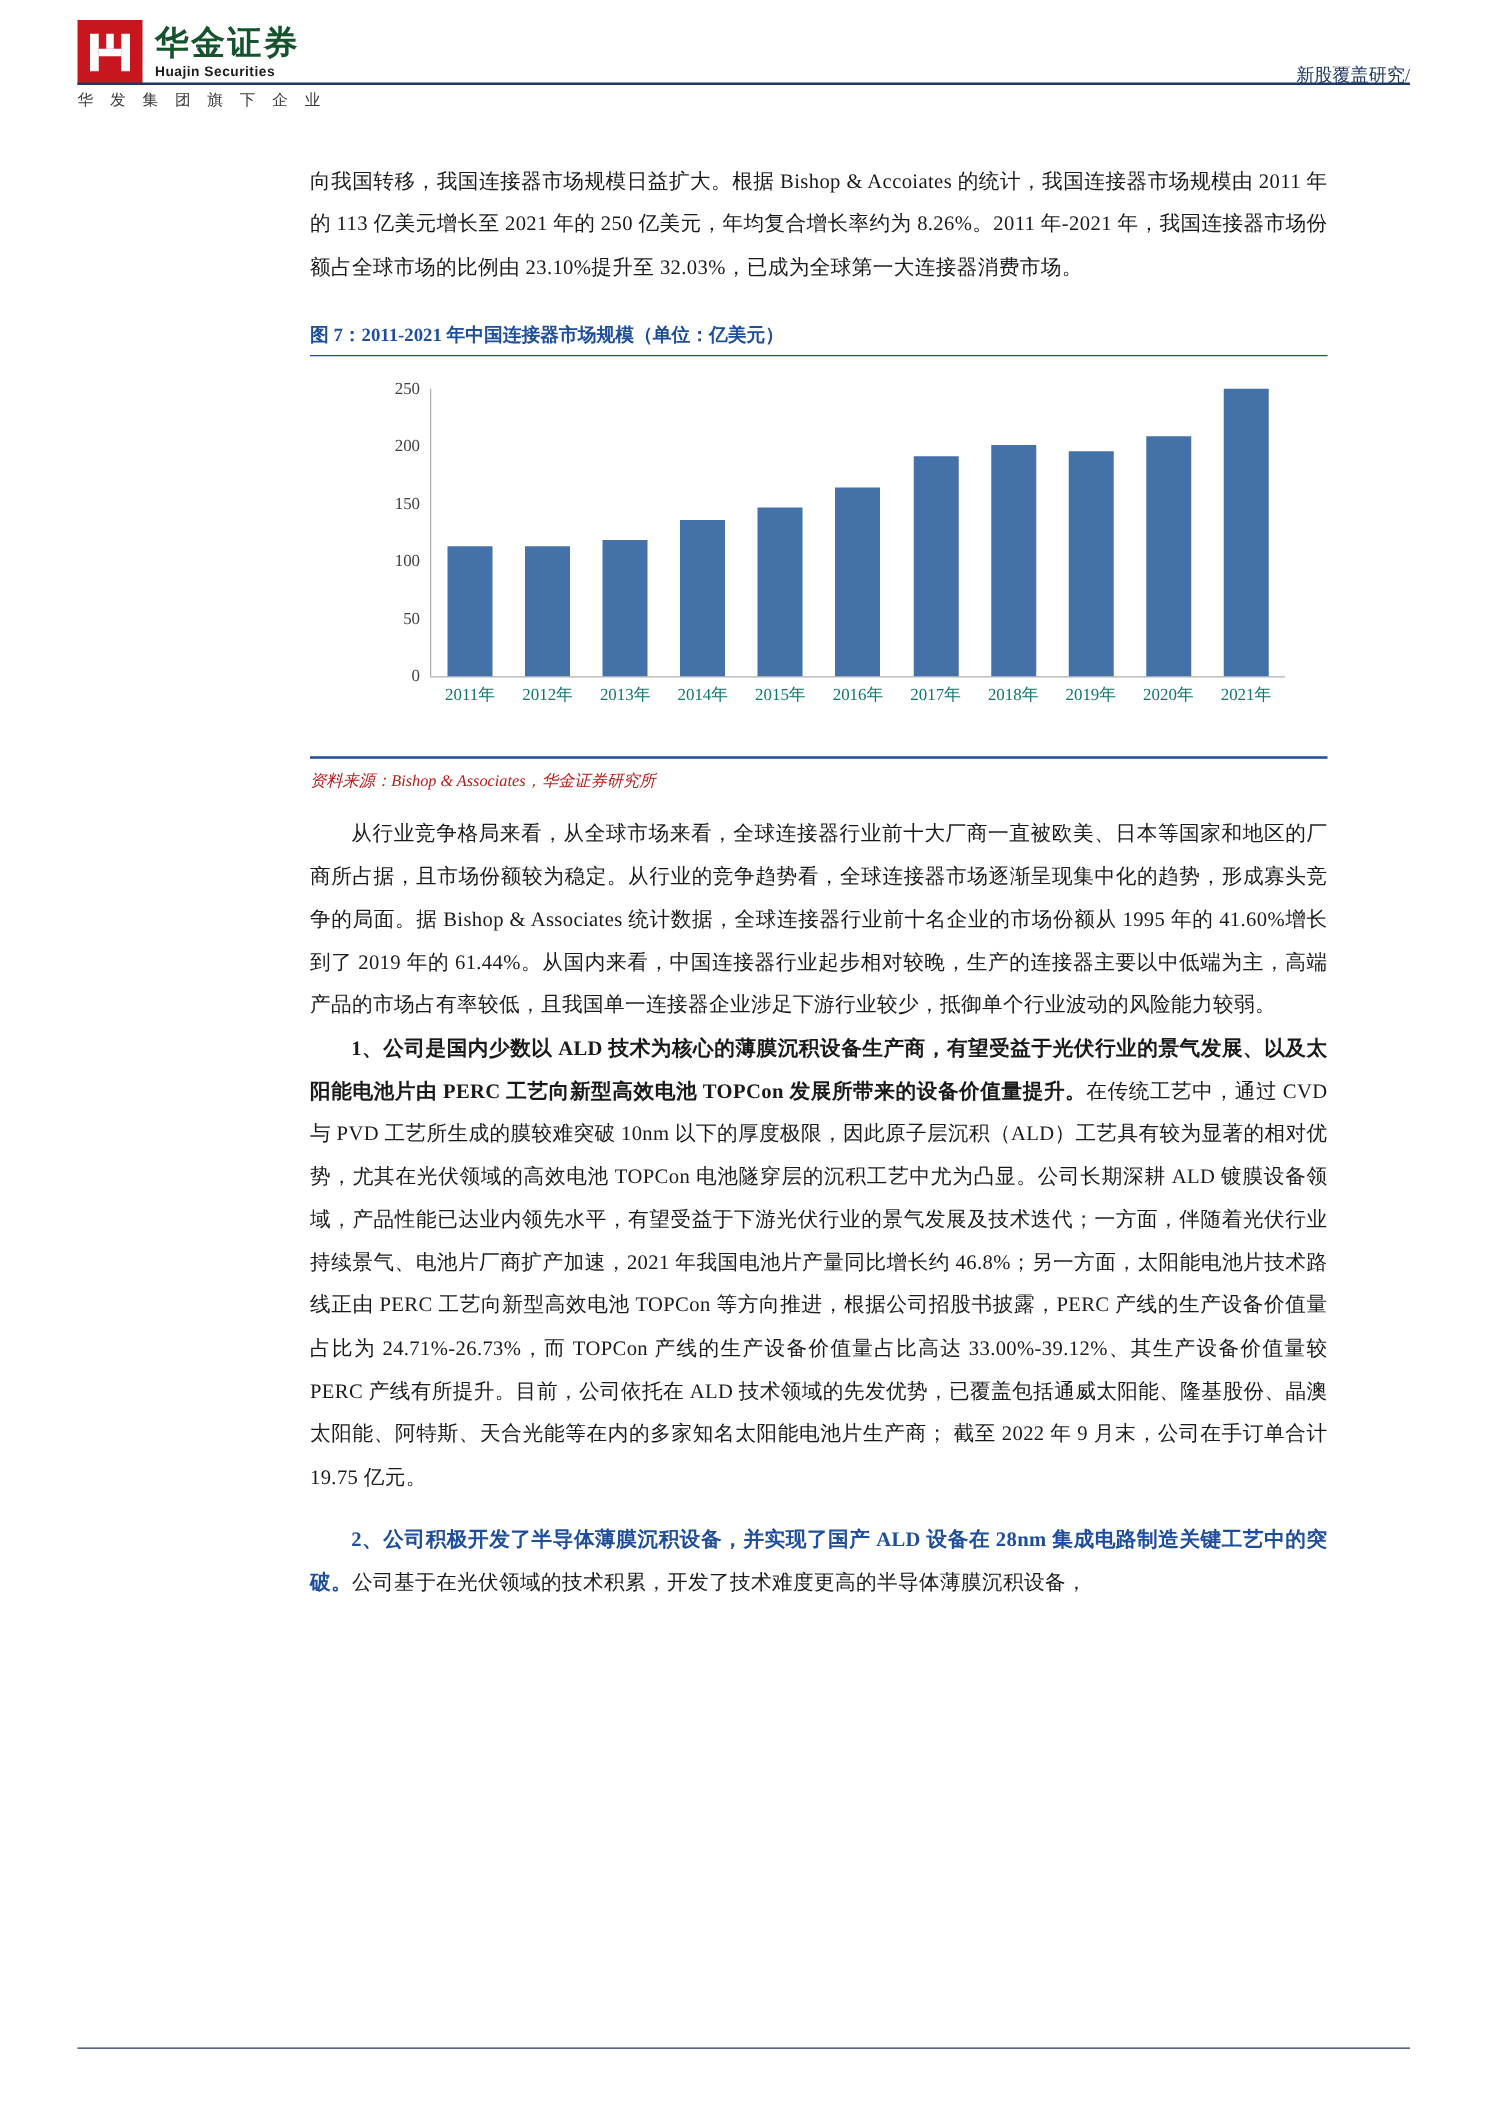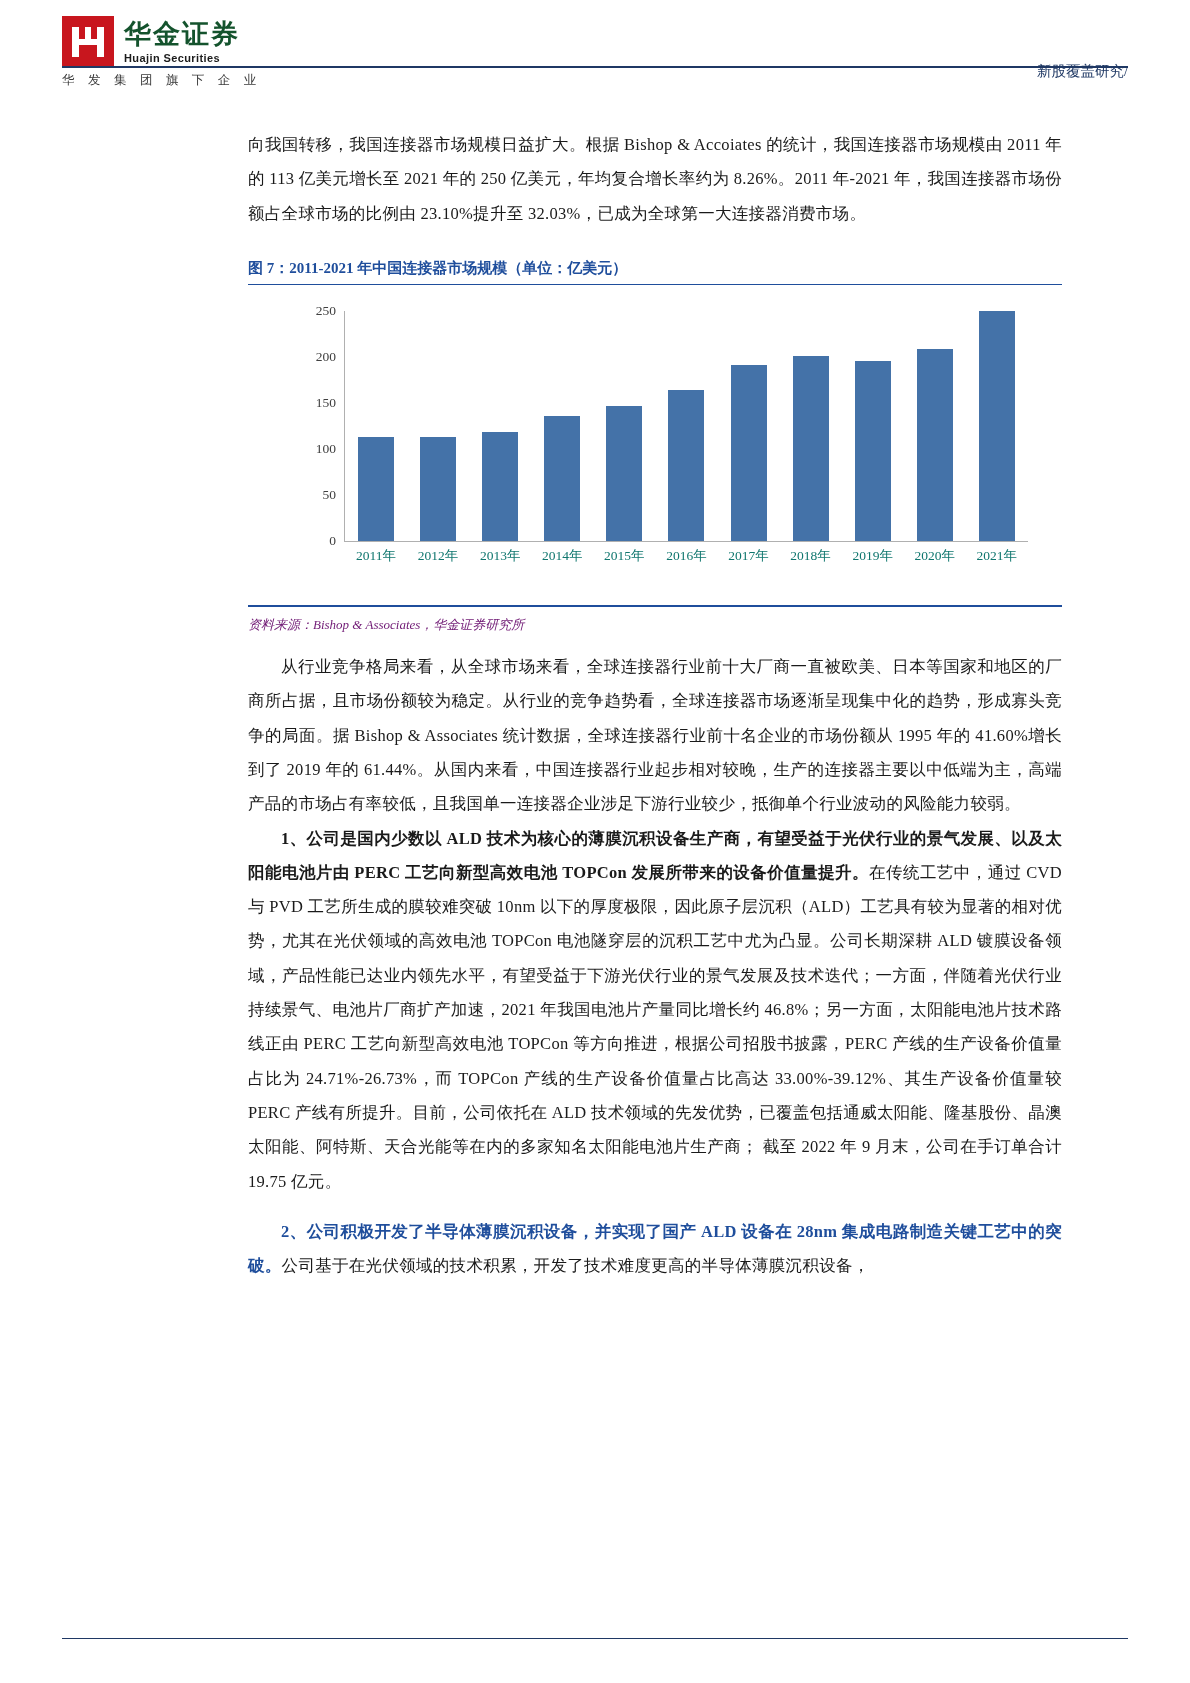--- a/index.html
+++ b/index.html
@@ -43,21 +43,21 @@
   }
   .logo-sub{
     position:absolute;left:62px;top:72px;
     font-family:"Liberation Sans",sans-serif;
     font-size:12.5px;letter-spacing:5px;color:#3a3a3a;
   }
   .header-rule{
     position:absolute;left:62px;top:66px;width:1066px;height:2px;background:#1f3864;
   }
   .header-right{
-    position:absolute;right:62px;top:62px;
+    position:absolute;right:62px;top:51px;
     font-size:14.5px;color:#1f3864;
     font-family:"Liberation Serif",serif;
   }
   
   .content{
     position:absolute;left:248px;top:128px;width:814px;
   }
   p.para{
     margin:0 0 0 0;
     font-size:16.5px;
@@ -112,21 +112,21 @@
   .x-labels{
     position:absolute;left:47px;top:236px;width:683px;
     display:flex;justify-content:space-around;
   }
   .x-lab{
     width:9.09%;text-align:center;font-size:13.5px;color:#0f766e;
     font-family:"Liberation Serif",serif;
   }
   .fig-rule-b{height:1.5px;background:#1f4e9c;width:100%;}
   .fig-source{
-    margin-top:9px;font-size:13px;color:#701a75;font-style:italic;
+    margin-top:9px;font-size:13px;color:#b91c1c;font-style:italic;
     font-family:"Liberation Serif",serif;
   }
   
   h2.sect{
     margin:40px 0 16px 0;
     font-size:25px;color:#1f6fb2;font-weight:bold;
     letter-spacing:1px;
     text-indent:1em;
   }
   .bold-run{font-weight:bold;}

